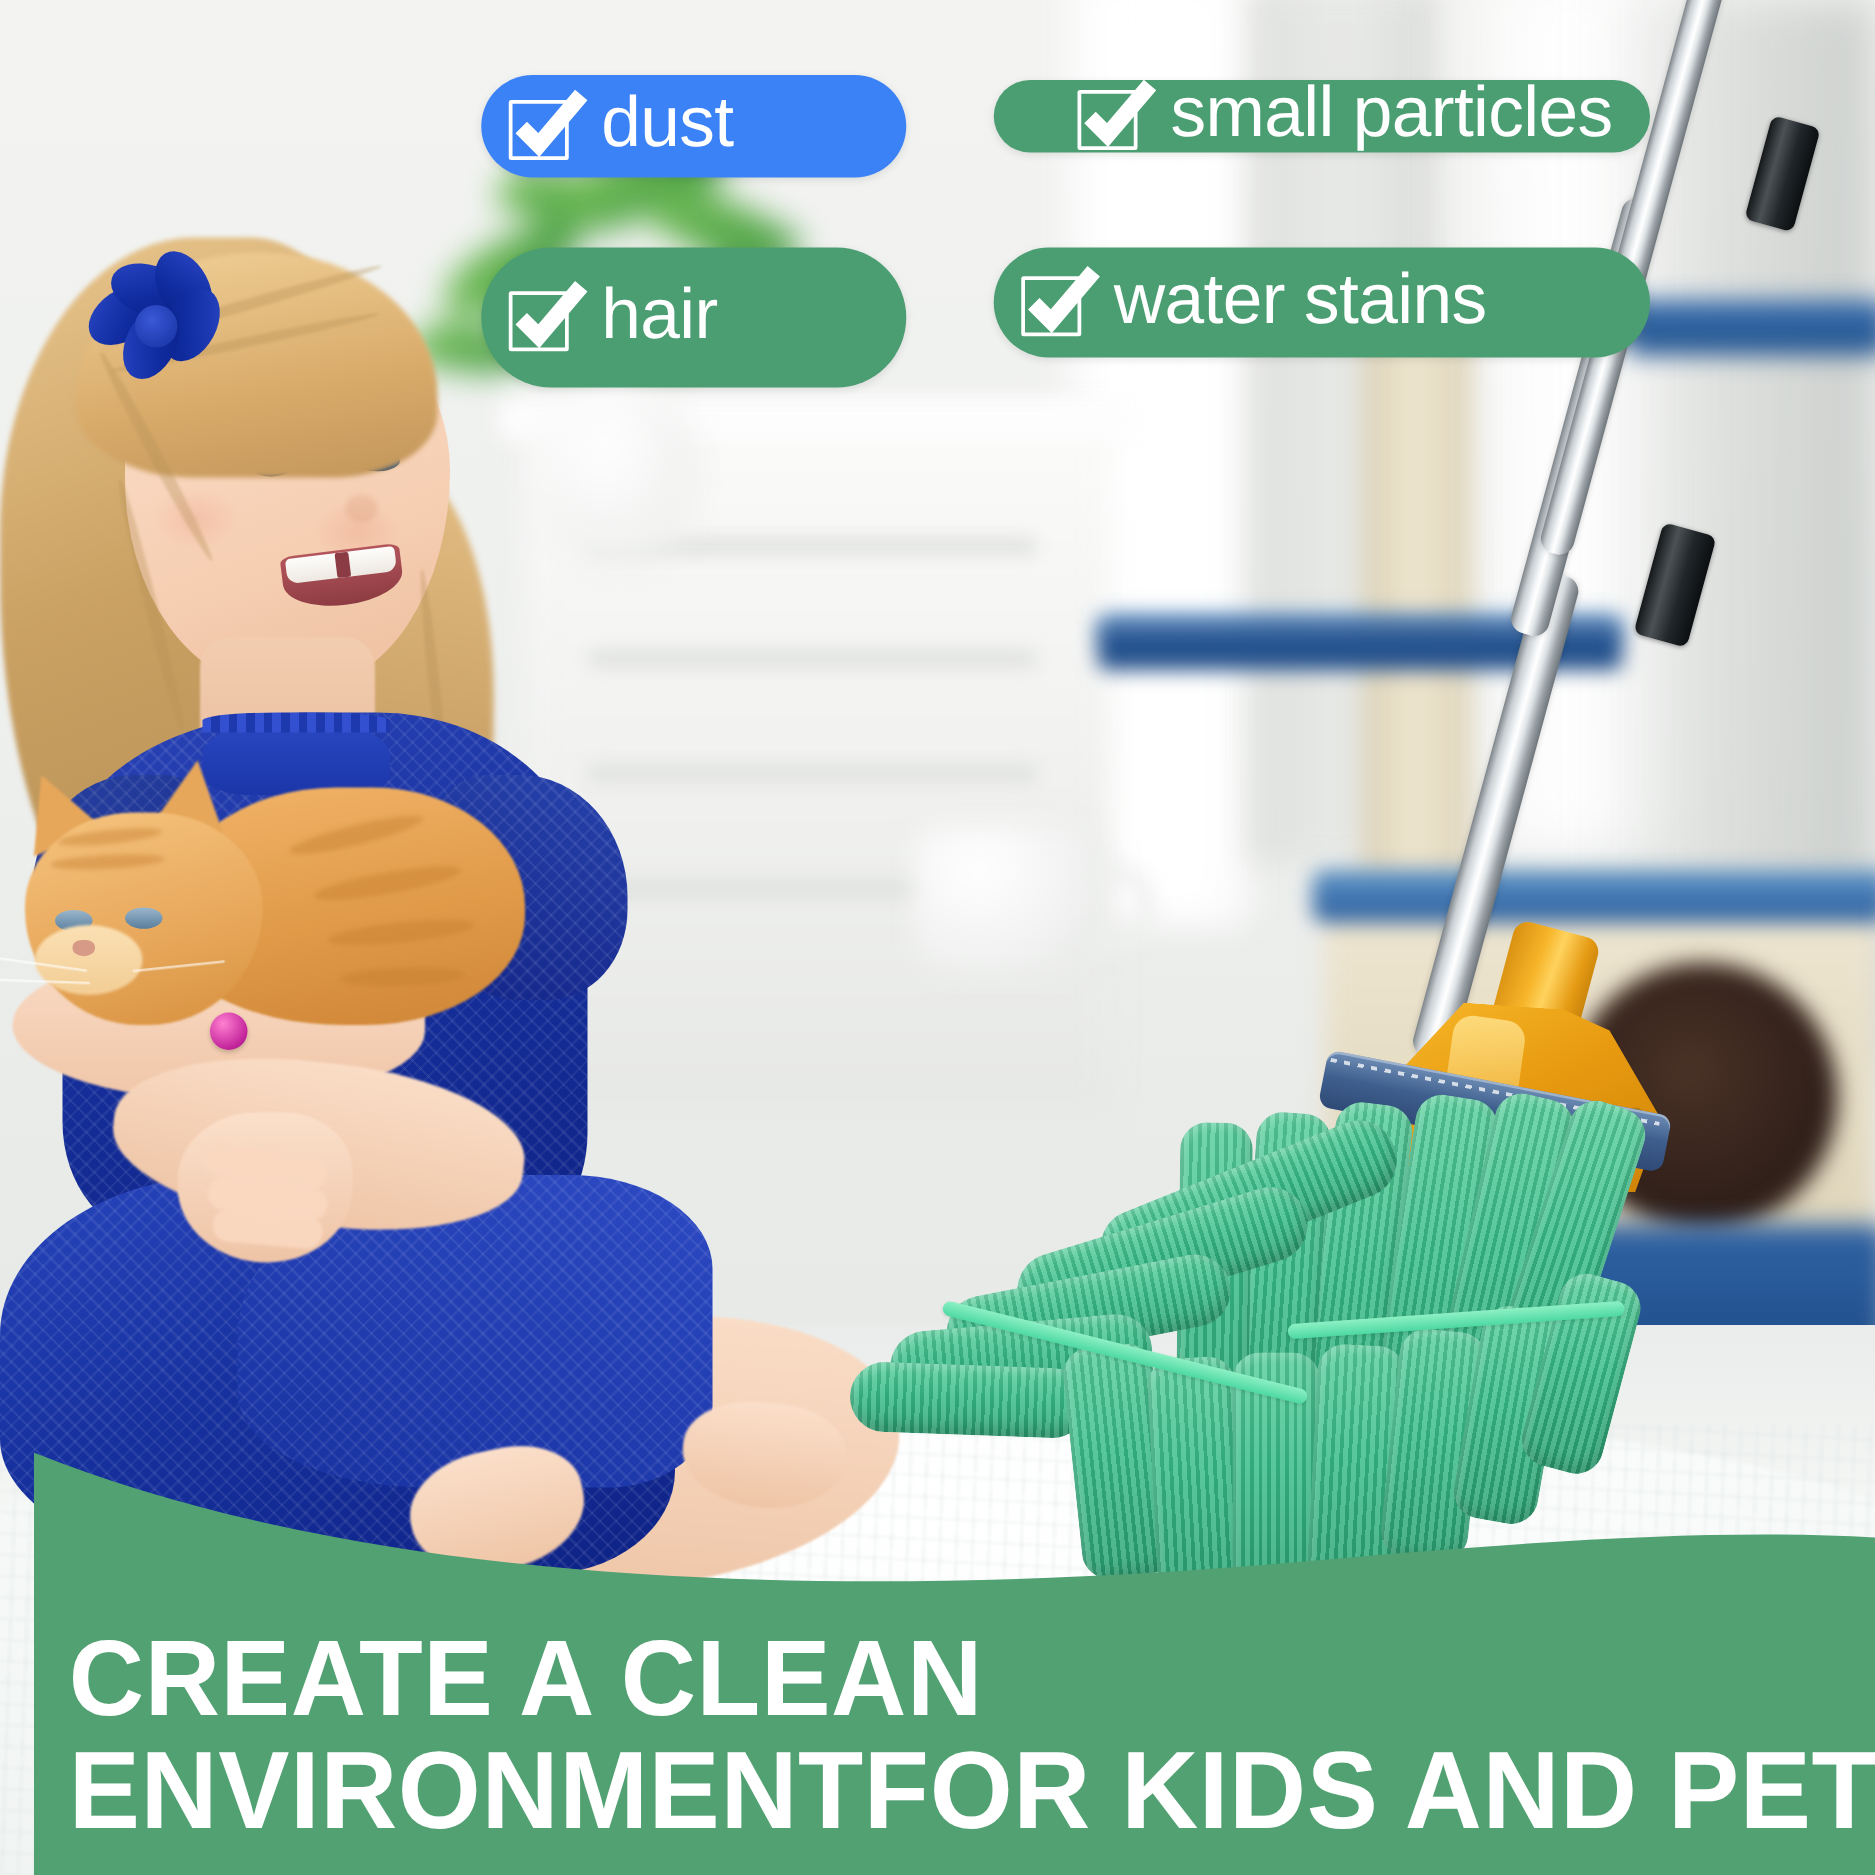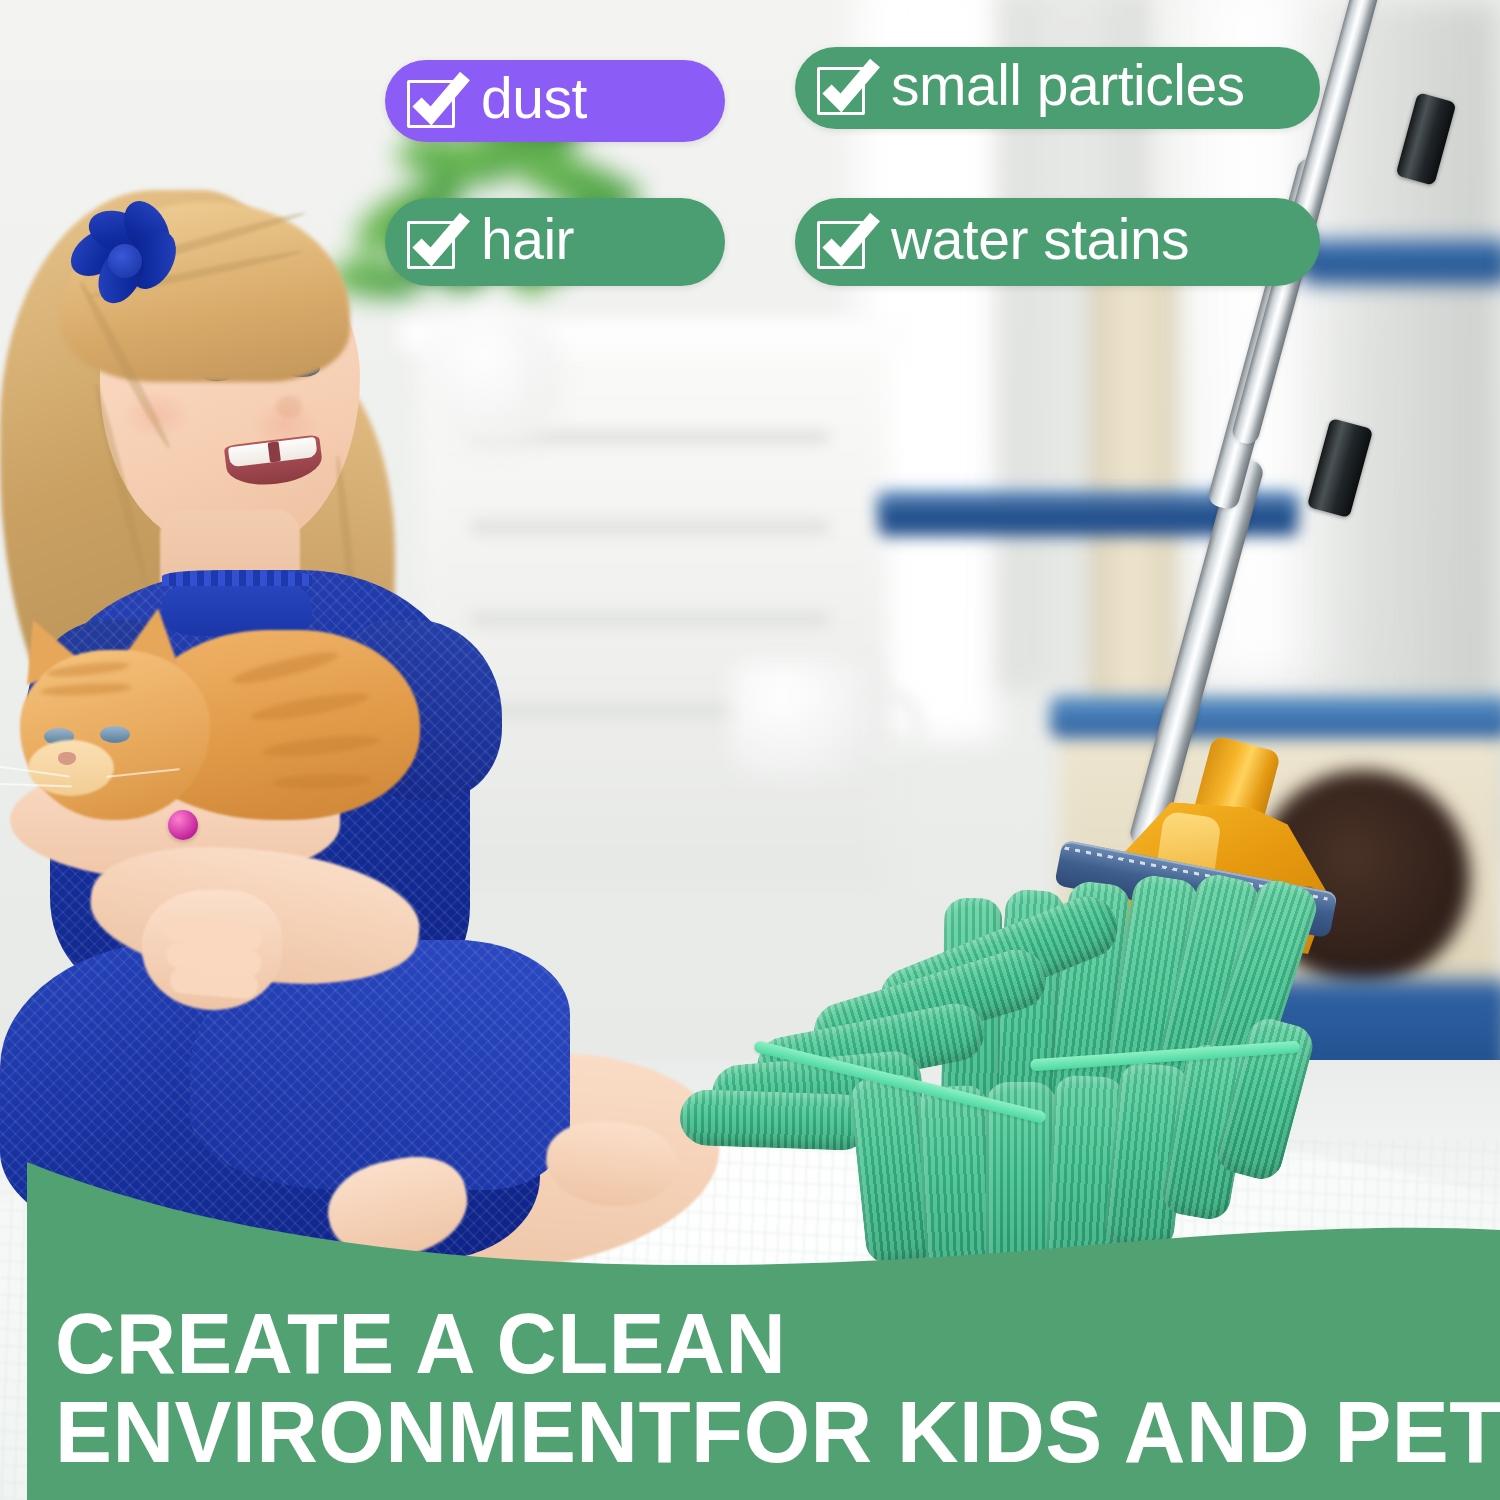--- a/index.html
+++ b/index.html
@@ -661,39 +661,39 @@
         <div class="strand" style="left:514px; top:166px; width:68px;  height:172px; transform:rotate(10deg);"></div>
         <div class="strand" style="left:572px; top:140px; width:66px;  height:158px; transform:rotate(15deg);"></div>
 
         <div class="band-mint" style="left:90px;  top:196px; width:300px; transform:rotate(14deg);"></div>
         <div class="band-mint" style="left:370px; top:170px; width:270px; transform:rotate(-4deg);"></div>
       </div>
     </div>
   </div>
 
   <div id="badges">
-      <div class="badge" style="left: 385px; top: 60px; width: 340px; height: 82px; background: #8b5cf6;">
+      <div class="badge" style="left: 385px; top: 60px; width: 340px; height: 82px; background: #3b82f6;">
         <span class="cb">
           <span class="box"></span>
           <svg viewBox="0 0 70 70">
             <path d="M12 36 L26 50 L60 10" fill="none" stroke="#ffffff" stroke-width="13" stroke-linecap="butt" stroke-linejoin="miter"></path>
           </svg>
         </span>
         <span class="lbl">dust</span>
       </div>
-      <div class="badge" style="left: 795px; top: 47px; width: 525px; height: 82px; background: rgb(74, 158, 114);">
+      <div class="badge" style="left: 795px; top: 64px; width: 525px; height: 58px; background: rgb(74, 158, 114); justify-content: flex-end;">
         <span class="cb">
           <span class="box"></span>
           <svg viewBox="0 0 70 70">
             <path d="M12 36 L26 50 L60 10" fill="none" stroke="#ffffff" stroke-width="13" stroke-linecap="butt" stroke-linejoin="miter"></path>
           </svg>
         </span>
         <span class="lbl">small particles</span>
       </div>
-      <div class="badge" style="left: 385px; top: 198px; width: 340px; height: 88px; background: rgb(74, 158, 114);">
+      <div class="badge" style="left: 385px; top: 198px; width: 340px; height: 112px; background: rgb(74, 158, 114);">
         <span class="cb">
           <span class="box"></span>
           <svg viewBox="0 0 70 70">
             <path d="M12 36 L26 50 L60 10" fill="none" stroke="#ffffff" stroke-width="13" stroke-linecap="butt" stroke-linejoin="miter"></path>
           </svg>
         </span>
         <span class="lbl">hair</span>
       </div>
       <div class="badge" style="left: 795px; top: 198px; width: 525px; height: 88px; background: rgb(74, 158, 114);">
         <span class="cb">

